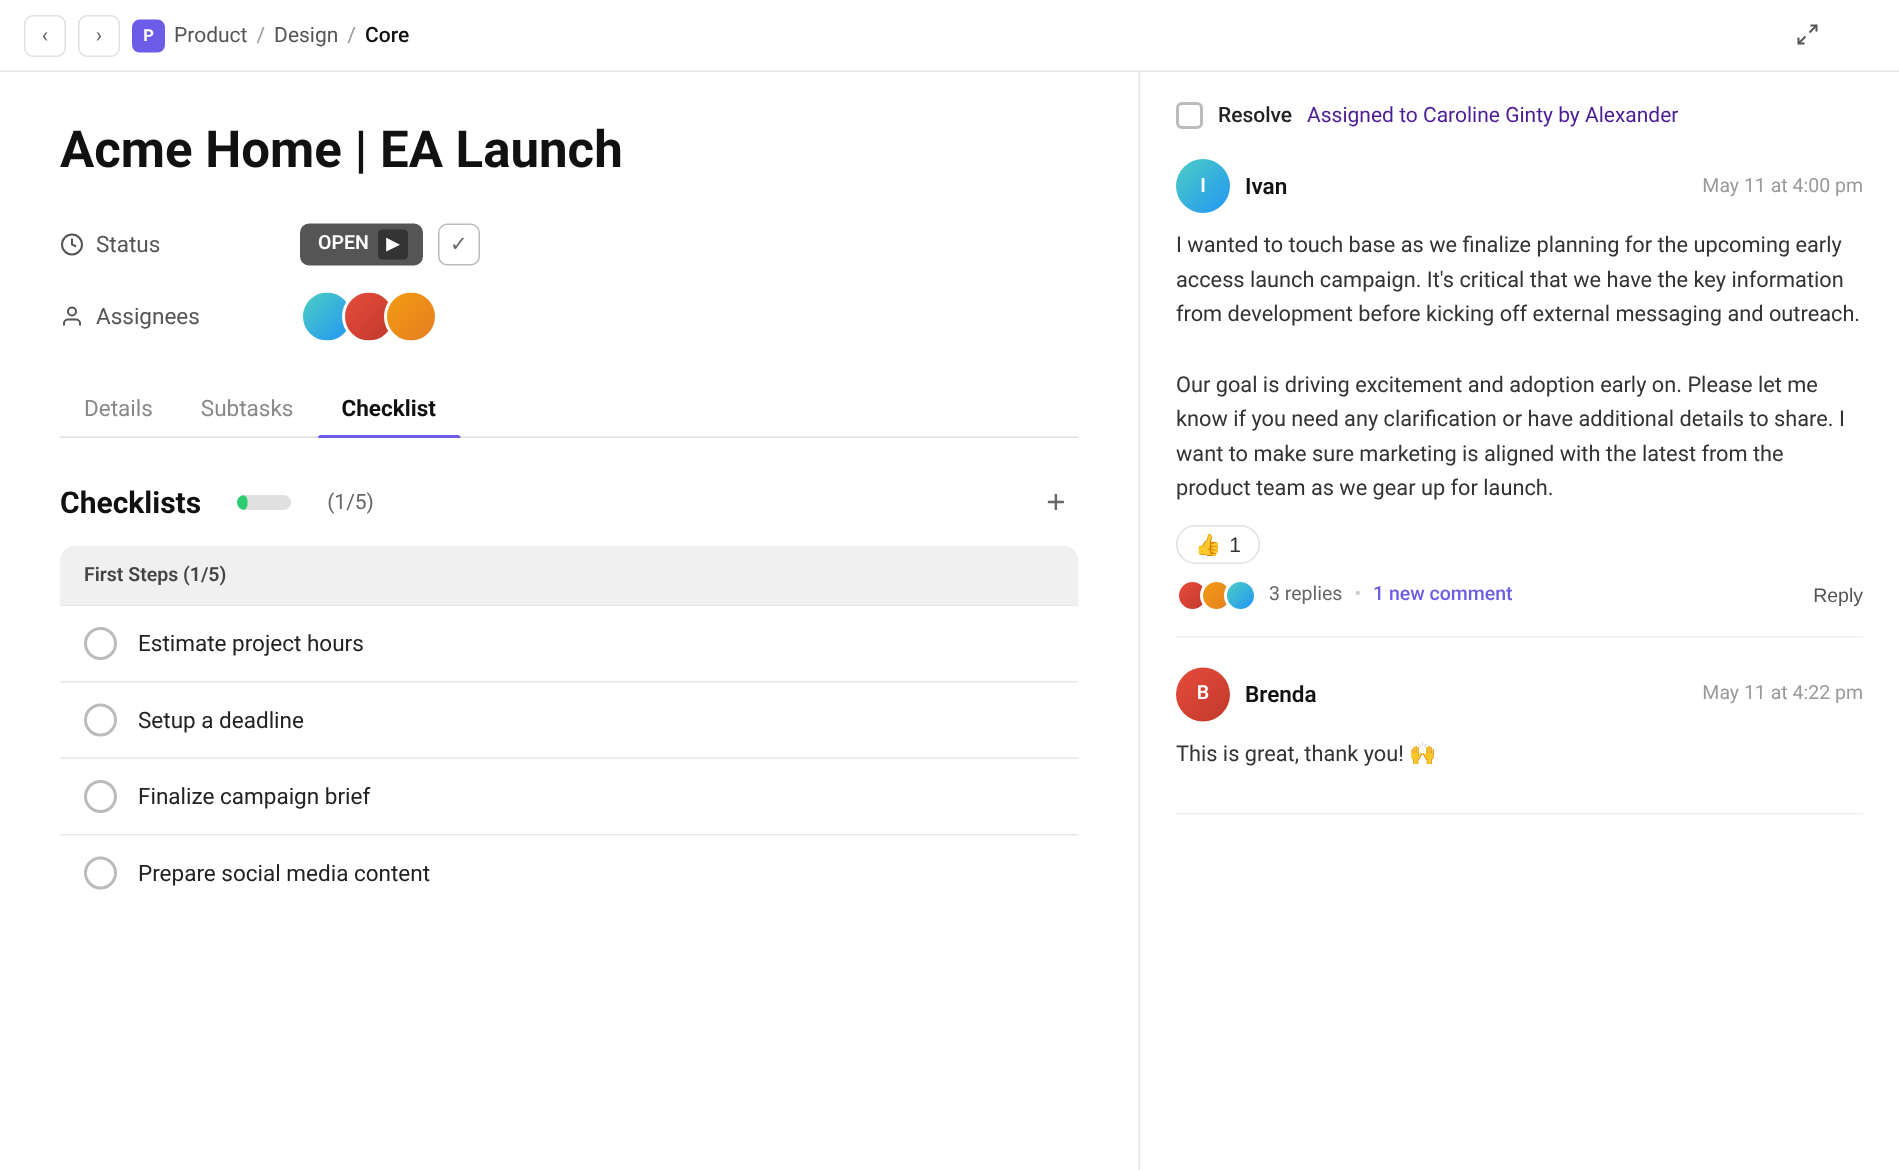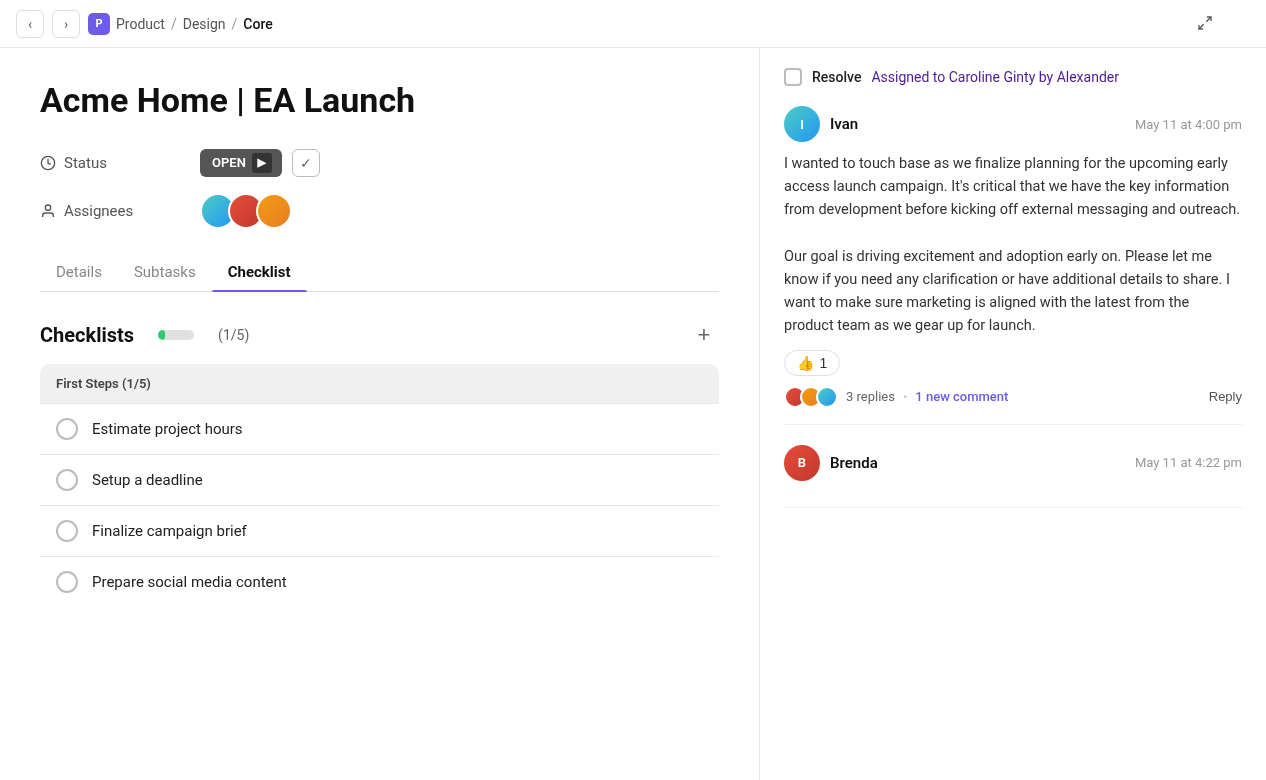--- a/index.html
+++ b/index.html
@@ -558,16 +558,19 @@
     </div>
 
     <div class="comment-block">
       <div class="comment-header">
         <div class="comment-author">
           <div class="comment-avatar cav-brenda">B</div>
           <span class="comment-name">Brenda</span>
         </div>
         <span class="comment-time">May 11 at 4:22 pm</span>
       </div>
+      <div class="comment-body">
+        This is great, thank you! 🙌
+      </div>
     </div>
 
   </div>
 </div>
 
 </body></html>

